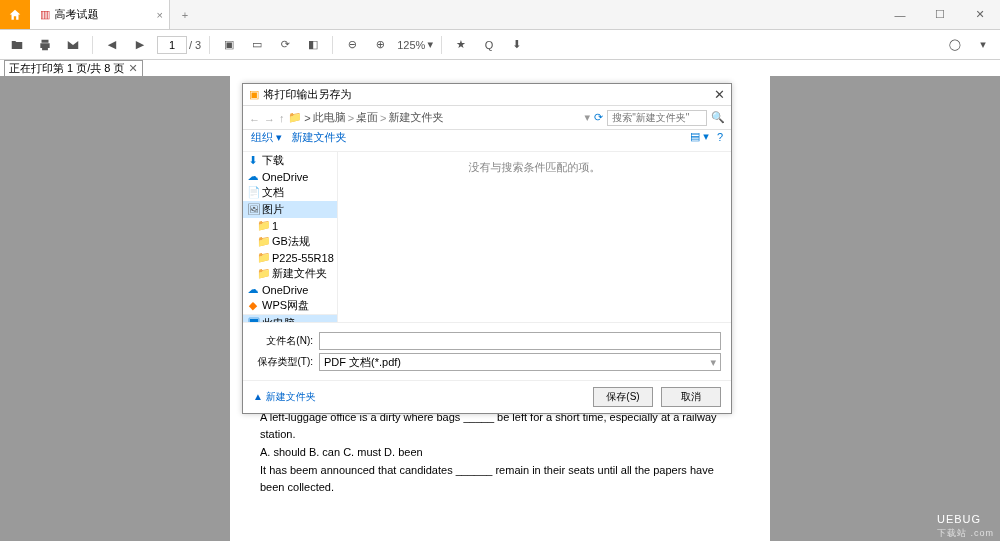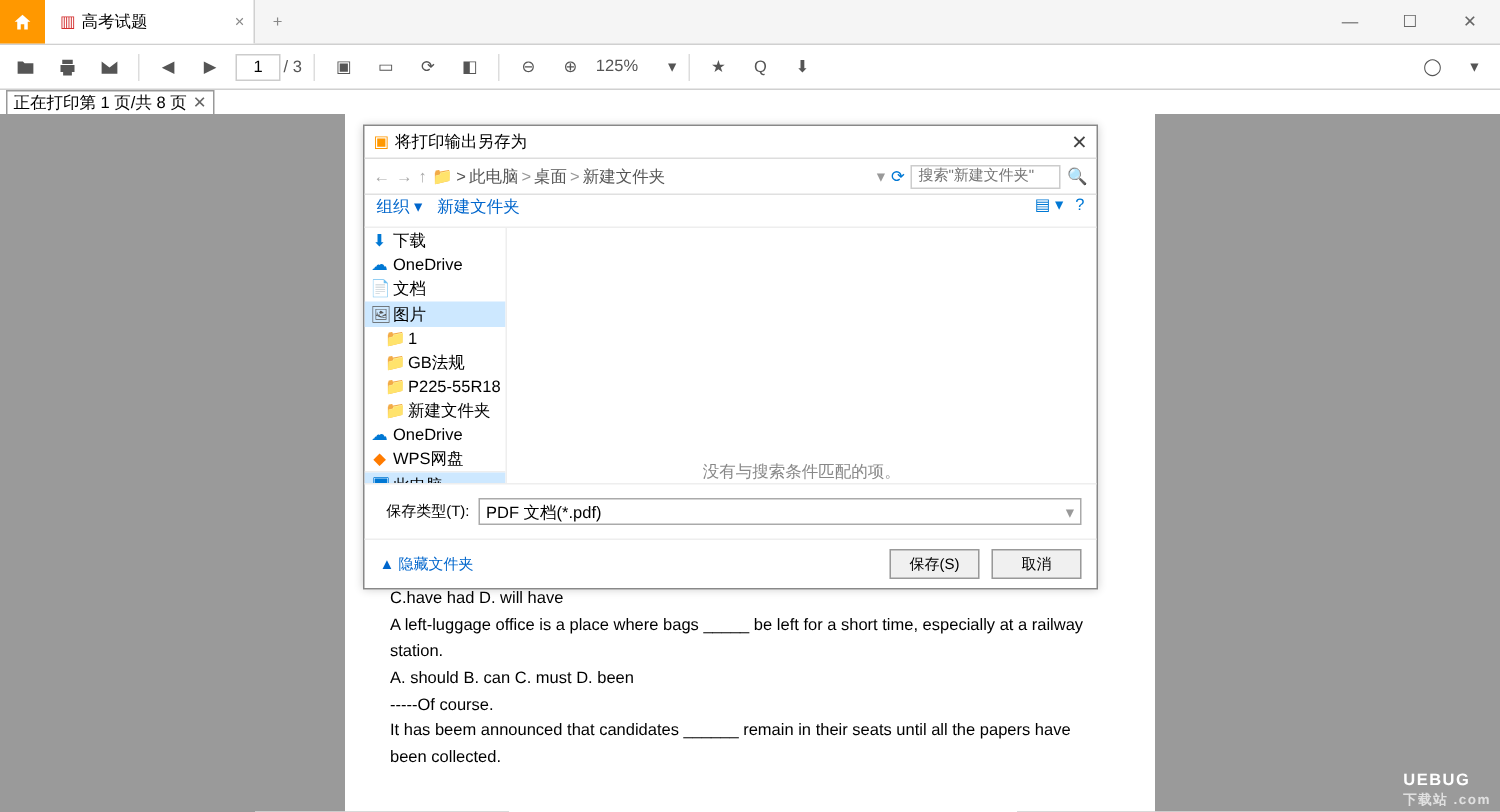--- a/index.html
+++ b/index.html
@@ -10,21 +10,21 @@
 .tab-icon{color:#d32f2f;margin-right:4px}
 .tab-close{position:absolute;right:6px;color:#888}
 .newtab{width:30px;display:flex;align-items:center;justify-content:center;color:#888}
 .winctl{margin-left:auto;display:flex}
 .winctl span{width:40px;display:flex;align-items:center;justify-content:center;color:#666}
 .toolbar{height:30px;background:#fff;display:flex;align-items:center;padding:0 6px;gap:6px;border-bottom:1px solid #d0d0d0}
 .toolbar .sep{width:1px;height:18px;background:#ddd;margin:0 2px}
 .tbtn{width:22px;height:22px;display:flex;align-items:center;justify-content:center;color:#555}
 .pagebox{display:flex;align-items:center;gap:2px;color:#555}
 .pagebox input{width:30px;height:18px;border:1px solid #ccc;text-align:center}
-.zoom{display:flex;gap:20px;color:#555}
+.zoom{display:flex;align-items:center;gap:2px;color:#555}
 .statusbar{height:16px;background:#fff;display:flex;align-items:center;padding:0 4px}
 .status-chip{border:1px solid #999;padding:0 4px;display:flex;align-items:center;gap:4px;font-size:10px}
 .status-chip .x{color:#666}
 .prog{width:100px;height:6px;background:linear-gradient(to right,#06a800 33%,#e0e0e0 33%);margin-top:1px;border:1px solid #999}
 .viewer{position:absolute;top:76px;left:0;right:0;bottom:0;background:#9a9a9a;display:flex;justify-content:center}
 .page{width:540px;background:#fff;margin-top:0;padding:280px 30px 20px 30px;font-family:"Times New Roman",serif;font-size:12px;line-height:1.6;color:#000}
 .page p{margin:0}
 .dialog{position:absolute;top:83px;left:242px;width:490px;background:#fff;border:1px solid #888;box-shadow:0 0 6px rgba(0,0,0,0.2)}
 .dlg-title{height:22px;display:flex;align-items:center;padding:0 6px;border-bottom:1px solid #ddd}
 .dlg-title .ico{color:#ff9800;margin-right:4px}
@@ -38,30 +38,30 @@
 .dlg-tools{height:22px;display:flex;align-items:flex-start;padding:0 8px;gap:10px;border-bottom:1px solid #eee;font-size:10px}
 .dlg-tools .link{color:#0066cc}
 .dlg-tools .right{margin-left:auto;display:flex;gap:8px;align-items:center}
 .dlg-body{display:flex;height:170px}
 .tree{width:95px;border-right:1px solid #eee;overflow:hidden;font-size:10px}
 .tree-item{display:flex;align-items:center;padding:1px 4px;gap:3px;white-space:nowrap}
 .tree-item.sel{background:#cde8ff}
 .tree-item .fico{width:12px;text-align:center}
 .tree-item.indent{padding-left:14px}
 .tree-foot{border-top:1px solid #eee}
-.filearea{flex:1;display:flex;align-items:flex-end;justify-content:center;padding-top:8px;color:#888;font-size:10px}
+.filearea{flex:1;display:flex;align-items:flex-start;justify-content:center;padding-top:8px;color:#888;font-size:10px}
 .dlg-fields{padding:6px 10px;border-top:1px solid #eee}
 .fld{display:flex;align-items:center;margin:3px 0;gap:6px}
 .fld label{width:60px;text-align:right;font-size:10px}
 .fld .inp{flex:1;border:1px solid #aaa;height:18px;padding:0 4px;font-size:10px;background:#fff}
 .dlg-btns{display:flex;align-items:center;padding:6px 10px;gap:8px;border-top:1px solid #eee}
 .dlg-btns .hide{color:#0066cc;font-size:10px}
 .dlg-btns .spacer{flex:1}
 .dlg-btns button{width:60px;height:20px;border:1px solid #999;background:#f0f0f0;font-size:10px}
-.watermark{position:absolute;right:6px;bottom:4px;font-family:Arial;font-weight:bold;font-size:28px;color:#fff;letter-spacing:1px}
+.watermark{position:absolute;right:6px;bottom:4px;font-family:Arial;font-weight:normal;font-size:28px;color:#fff;letter-spacing:1px}
 .watermark small{font-size:9px;display:block;text-align:left;color:#e0e0e0;line-height:0.8}
 svg{width:14px;height:14px}
 </style>
 </head>
 <body>
 
 <div class="titlebar">
   <div class="home-btn">
     <svg viewBox="0 0 24 24" fill="#fff">
         <path d="M12 3l9 8h-3v9h-4v-6h-4v6H6v-9H3z"></path>
@@ -130,23 +130,22 @@
     <span class="x">✕</span>
   </div>
 </div>
 <div class="prog"></div>
 
 <div class="viewer">
   <div class="page" id="doc">
       <p>-----No, I was going to tidy my room but I ______ visitors.</p>
       <p>A. had                                       B. have</p>
       <p>C.have had                                D. will have</p>
-      <p>A left-luggage office is a place where bags _____ be left for a short time, especially at a railway station.</p>
+      <p>A left-luggage office is a dirty where bags _____ be left for a short time, especially at a railway station.</p>
       <p>A. should    B. can      C. must      D. been</p>
-      <p>-----Of course.</p>
       <p>It has beem announced that candidates ______ remain in their seats until all the papers have been collected.</p>
     </div>
 </div>
 
 <div class="dialog">
   <div class="dlg-title">
     <span class="ico">▣</span>
     <span>将打印输出另存为</span>
     <span class="dlg-close">✕</span>
   </div>
@@ -223,29 +222,33 @@
           <span class="fico" style="color:#0078d4">🖥</span>
           <span>此电脑</span>
         </div>
       </div>
     <div class="filearea">
       <span>没有与搜索条件匹配的项。</span>
     </div>
   </div>
   <div class="dlg-fields">
     <div class="fld">
+      <label>文件名(N):</label>
+      <input class="inp" value="" style="">
+    </div>
+    <div class="fld">
       <label>保存类型(T):</label>
       <div class="inp" style="display:flex;align-items:center">
         <span>PDF 文档(*.pdf)</span>
         <span style="margin-left:auto;color:#999">▾</span>
       </div>
     </div>
   </div>
   <div class="dlg-btns">
-    <span class="hide">▲ 隐藏文件夹</span>
+    <span class="hide">▲ 新建文件夹</span>
     <span class="spacer"></span>
     <button>保存(S)</button>
     <button>取消</button>
   </div>
 </div>
 
 <div class="watermark">
   <span>UEBUG</span><small>下载站
 .com</small>
 </div>

